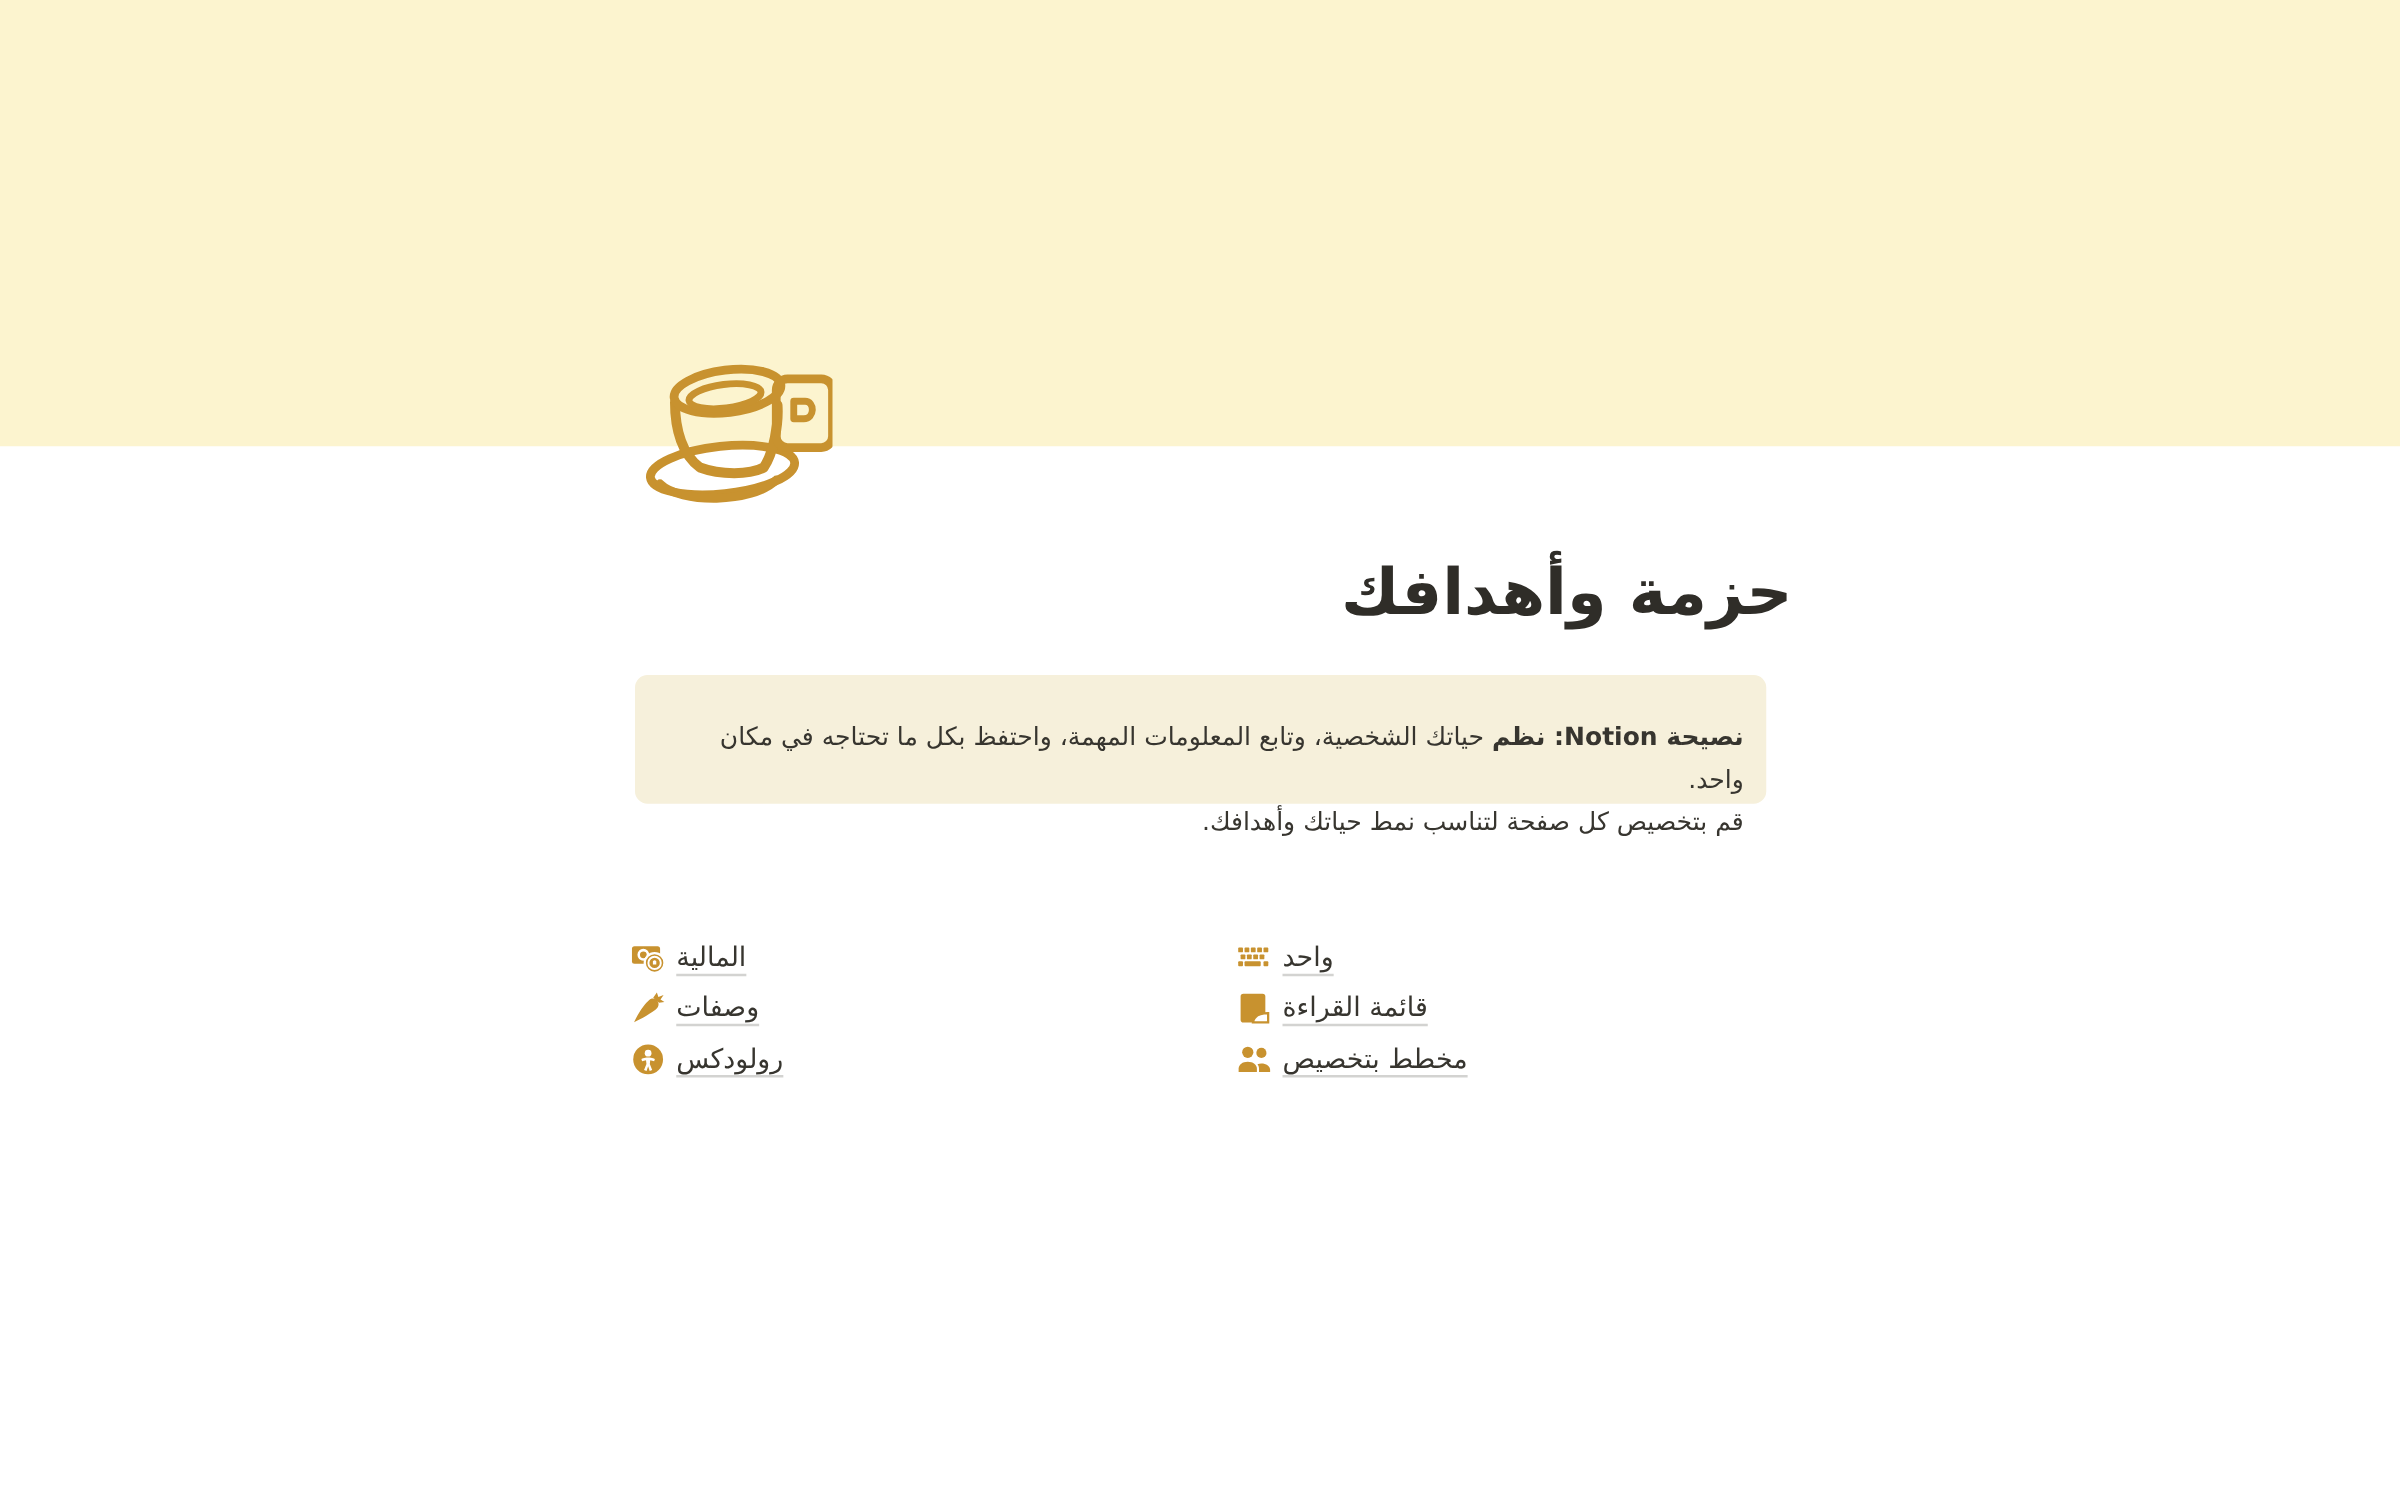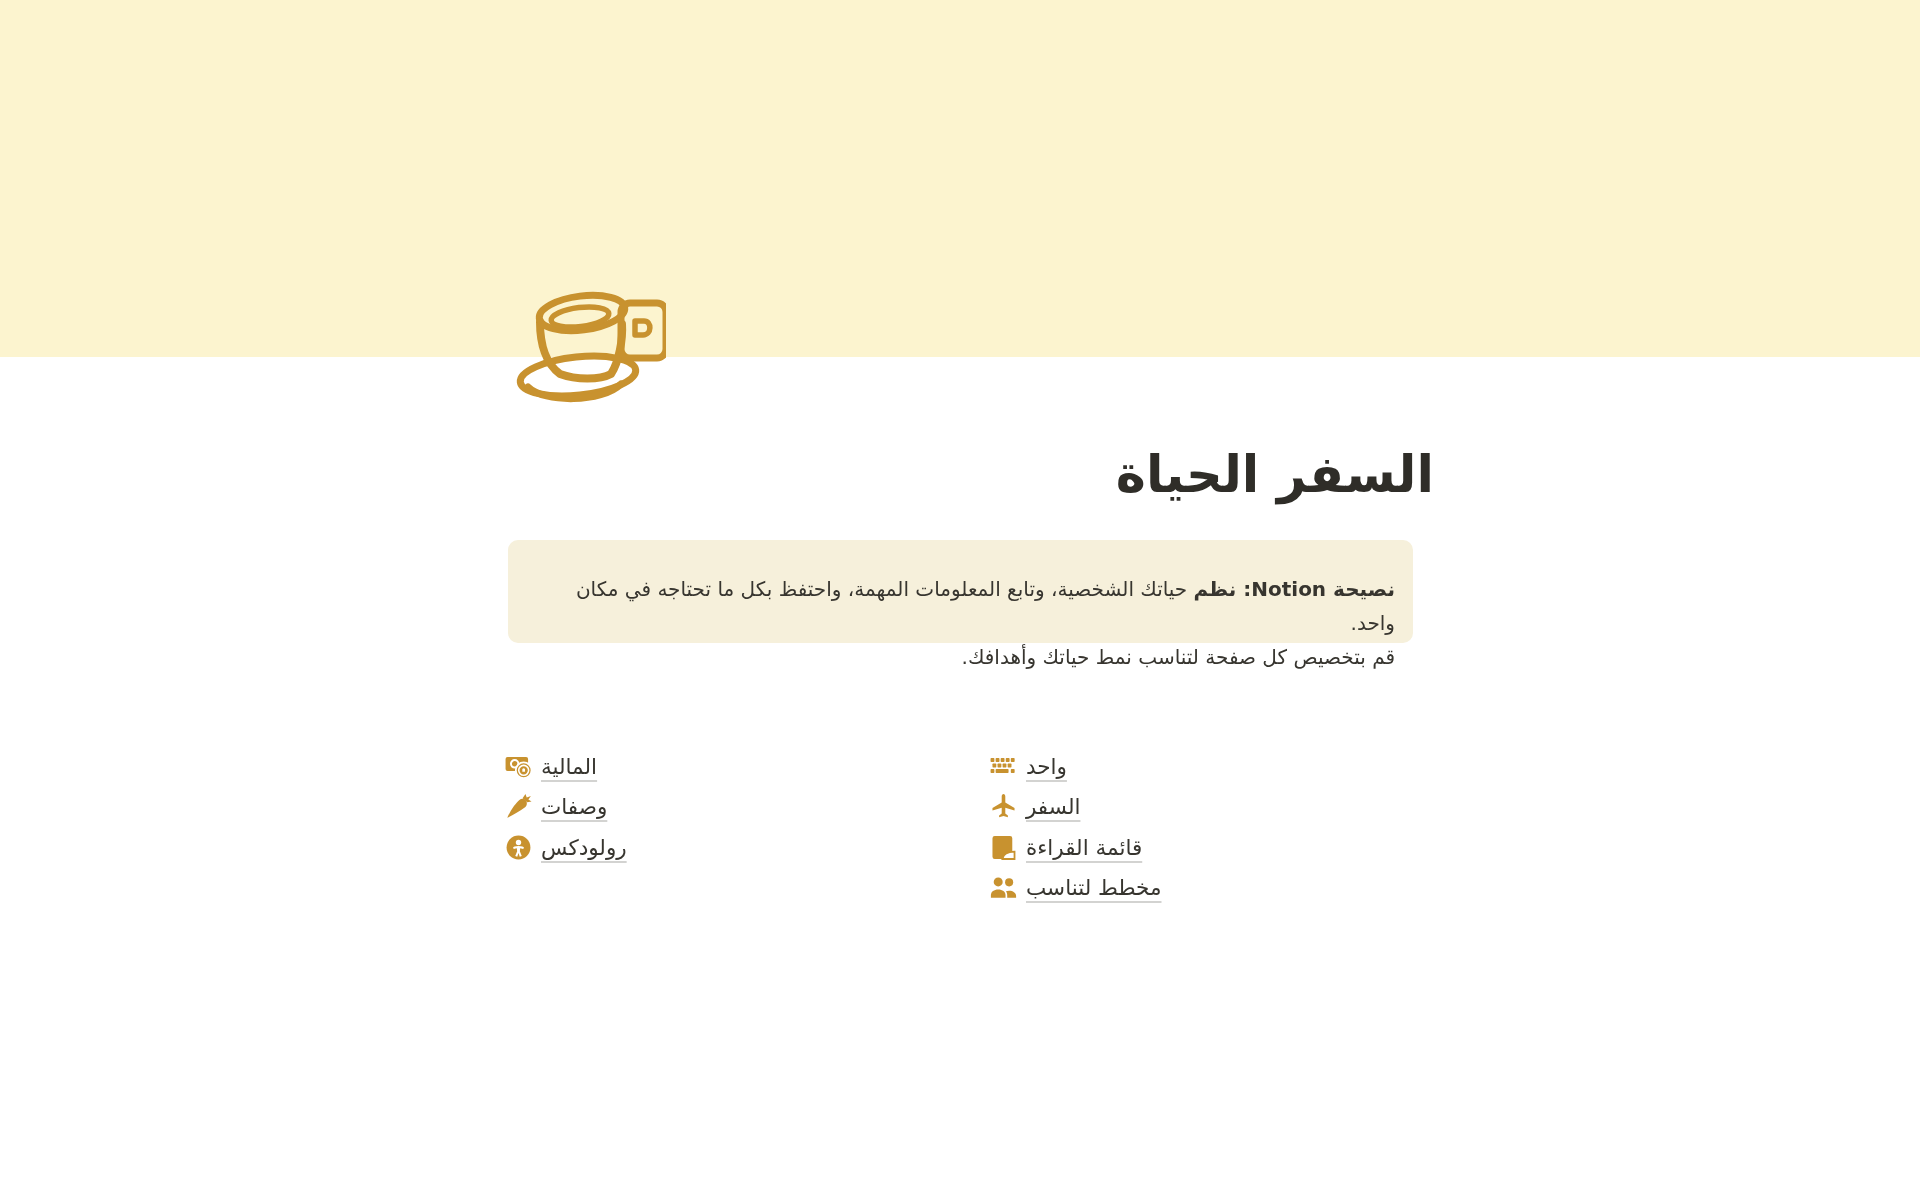--- a/index.html
+++ b/index.html
@@ -73,21 +73,21 @@
       <path d="M 26 46 C 26 68 32 88 46 98 C 62 104 86 104 97 98 C 105 86 109 63 108 48" stroke-width="8"></path>
 
       <ellipse cx="68" cy="37" rx="43" ry="17" stroke-width="7" transform="rotate(-7 68 37)"></ellipse>
       <ellipse cx="66" cy="41" rx="29" ry="9.5" stroke-width="5.5" transform="rotate(-7 66 41)"></ellipse>
 
       <rect x="107" y="27" width="45" height="55" rx="9" stroke-width="7"></rect>
       <path d="M 121 45 h 9 c 8 0 8 14 -1 14 h -8 z" stroke-width="5.5"></path>
     </svg>
   </div>
 
-  <h1 class="page-title">السفر الحياة</h1>
+  <h1 class="page-title">حزمة وأهدافك</h1>
 
   <div class="callout">
     <span class="line"><strong>نصيحة Notion: نظم</strong> <span>حياتك الشخصية، وتابع المعلومات المهمة، واحتفظ بكل ما تحتاجه في مكان واحد.</span></span>
     <span class="line">قم بتخصيص كل صفحة لتناسب نمط حياتك وأهدافك.</span>
   </div>
 
   <div class="links">
 
     <div class="col col-left">
 
@@ -143,47 +143,39 @@
               <rect x="11.2" y="9.4" width="3.4" height="3.4" rx="0.6"></rect>
               <rect x="15.7" y="9.4" width="3.4" height="3.4" rx="0.6"></rect>
             <rect x="0.5" y="14.3" width="3.4" height="3.4" rx="0.6"></rect>
               <rect x="5" y="14.3" width="11.5" height="3.4" rx="0.6"></rect>
               <rect x="18.5" y="14.3" width="3.4" height="3.4" rx="0.6"></rect>
           </svg>
         </span>
         <span class="link-label">واحد</span>
       </div>
 
-      <div class="link-item">
-        <span class="icon">
-          <svg viewBox="0 0 24 24" fill="#C8922F">
-            <path d="M21.8 15.6 v-2.3 l-8.2 -4.9 V3.2 C13.6 1.9 12.9 0.9 12 0.9 s-1.6 1 -1.6 2.3 v5.2 l-8.2 4.9 v2.3 l8.2 -2.5 v5.1 l-2.3 1.8 v1.5 l3.9 -1.1 l3.9 1.1 v-1.5 l-2.3 -1.8 v-5.1 z"></path>
-          </svg>
-        </span>
-        <span class="link-label">السفر</span>
-      </div>
 
       <div class="link-item">
         <span class="icon">
           <svg viewBox="0 0 24 24">
             <path d="M4.2 1.8 h13.6 a2 2 0 0 1 2 2 v16.4 a2 2 0 0 1 -2 2 H4.2 a2 2 0 0 1 -2 -2 V3.8 a2 2 0 0 1 2 -2 z" fill="#C8922F"></path>
             <path d="M11 22.2 c0.6 -4.2 4.2 -6.6 10.8 -6.6 V22.2 z" fill="#FFFFFF" stroke="#C8922F" stroke-width="1.6"></path>
           </svg>
         </span>
         <span class="link-label">قائمة القراءة</span>
       </div>
 
       <div class="link-item">
         <span class="icon">
           <svg viewBox="0 0 24 24" fill="#C8922F">
             <circle cx="7.3" cy="7" r="4"></circle>
             <circle cx="17" cy="7.4" r="3.6"></circle>
             <path d="M0.8 21 v-2.3 c0 -3 2.8 -5 6.5 -5 s6.5 2 6.5 5 V21 z"></path>
             <path d="M15.3 21 v-2.3 c0 -1.3 -0.4 -2.4 -1.1 -3.3 a7.6 7.6 0 0 1 2.8 -0.5 c3.3 0 6.2 1.8 6.2 4.5 V21 z"></path>
           </svg>
         </span>
-        <span class="link-label">مخطط لتناسب</span>
+        <span class="link-label">مخطط بتخصيص</span>
       </div>
 
     </div>
   </div>
 
 </div>
 
 </body></html>

